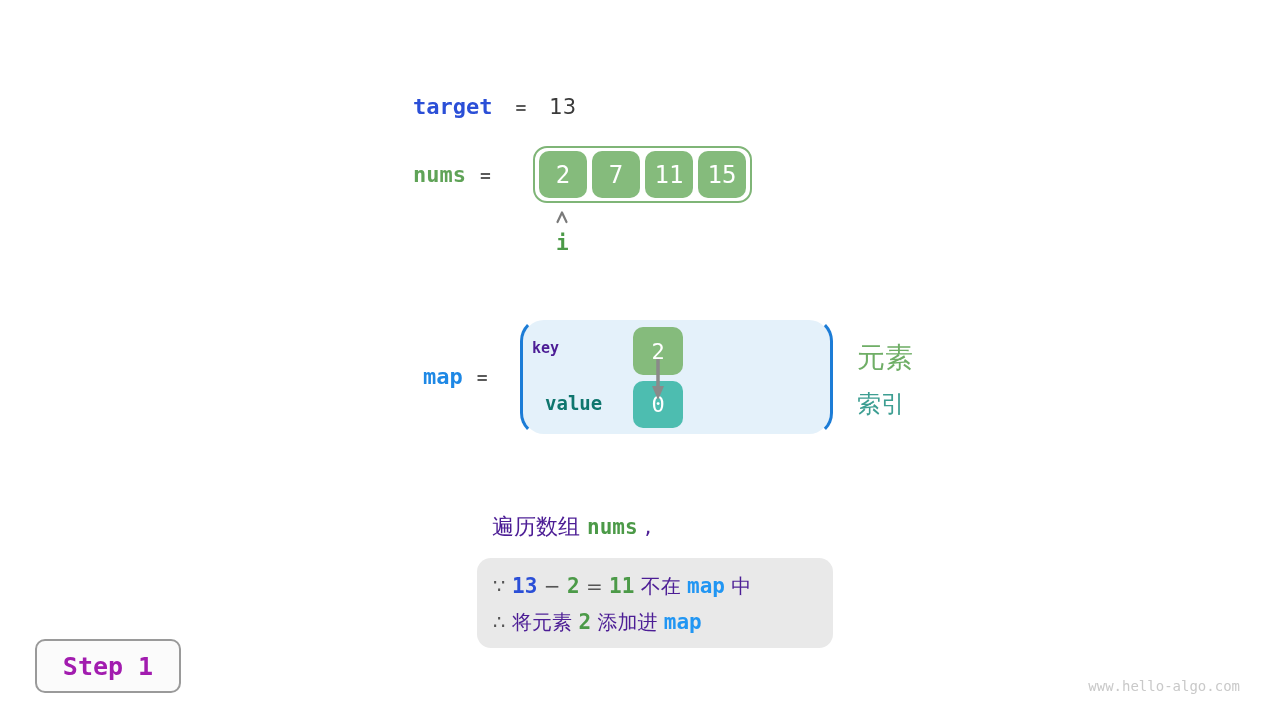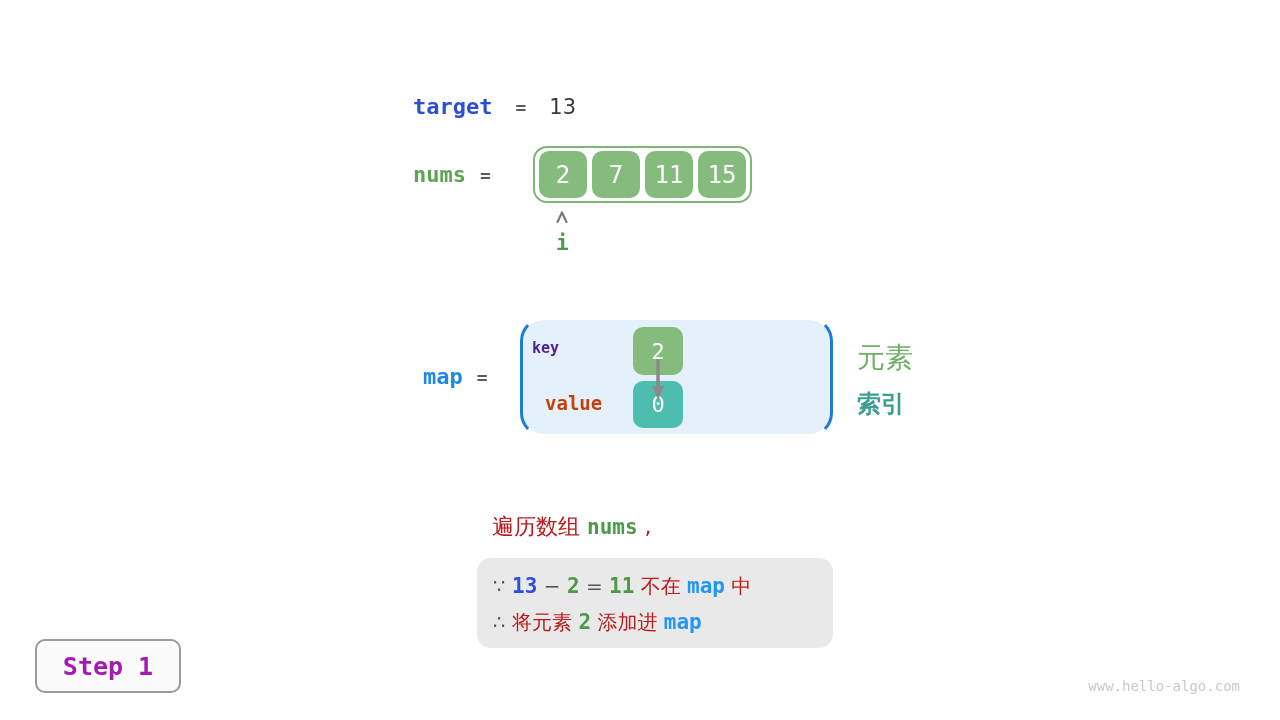--- a/index.html
+++ b/index.html
@@ -35,44 +35,44 @@
   
   .map-label-row { position:absolute; left:423px; top:364px; display:flex; align-items:baseline; gap:14px; }
   .kw-sky { color:#1E88E5; font-weight:bold; font-size:22px; }
   .map-box {
     position:absolute; left:520px; top:317px; width:313px; height:120px;
     background:#E4F1FA; background-clip:padding-box;
     border:3px solid transparent; border-left-color:#1C7CD6; border-right-color:#1C7CD6;
     border-radius:24px;
   }
   .key-label  { position:absolute; left:532px; top:339px; color:#4c1d95; font-weight:bold; font-size:15px; }
-  .value-label{ position:absolute; left:545px; top:392px; color:#c2410c; font-weight:bold; font-size:19px; }
+  .value-label{ position:absolute; left:545px; top:392px; color:#0f766e; font-weight:bold; font-size:19px; }
   .key-cell {
     position:absolute; left:633px; top:327px; width:50px; height:48px;
     background:#85BB7C; border-radius:10px; color:#fff; font-size:22px;
     display:flex; align-items:center; justify-content:center; z-index:1;
   }
   .value-cell {
     position:absolute; left:633px; top:381px; width:50px; height:47px;
     background:#4DBDB0; border-radius:10px; color:#fff; font-size:22px;
     display:flex; align-items:center; justify-content:center; z-index:1;
   }
   .down-arrow-icon { position:absolute; left:650px; top:356px; z-index:2; }
   .element-label { position:absolute; left:857px; top:339px; color:#6FAE66; font-weight:normal; font-size:28px; }
-  .index-label   { position:absolute; left:857px; top:388px; color:#3D9E92; font-weight:bold; font-size:24px; }
+  .index-label   { position:absolute; left:857px; top:388px; color:#3D9E92; font-weight:normal; font-size:24px; }
 
   
   .caption { position:absolute; left:492px; top:512px; font-size:22px; }
   .caption span, .note-line span { white-space:pre; }
   .note-box {
     position:absolute; left:477px; top:558px; width:356px; height:90px;
     background:#E9E9E9; border-radius:14px; padding:10px 0 0 16px;
   }
   .note-line { font-size:20px; line-height:36px; }
-  .plain { color:#b91c1c;margin-top:34px; }
+  .plain { color:#4c1d95;margin-top:34px; }
   .op { color:#555555; font-size:20px; }
   .code-royal { color:#2B4FD7; font-weight:bold; font-family:"DejaVu Sans Mono","Liberation Mono",monospace; font-size:21px; }
   .code-green { color:#4C9A48; font-weight:bold; font-family:"DejaVu Sans Mono","Liberation Mono",monospace; font-size:21px; }
   .code-sky   { color:#2196F3; font-weight:bold; font-family:"DejaVu Sans Mono","Liberation Mono",monospace; font-size:21px; }
 
   
   .step-badge {
     position:absolute; left:35px; top:639px; width:146px; height:54px;
     border:2px solid #9a9a9a; border-radius:10px; background:#FBFBFB;
     display:flex; align-items:center; justify-content:center;

